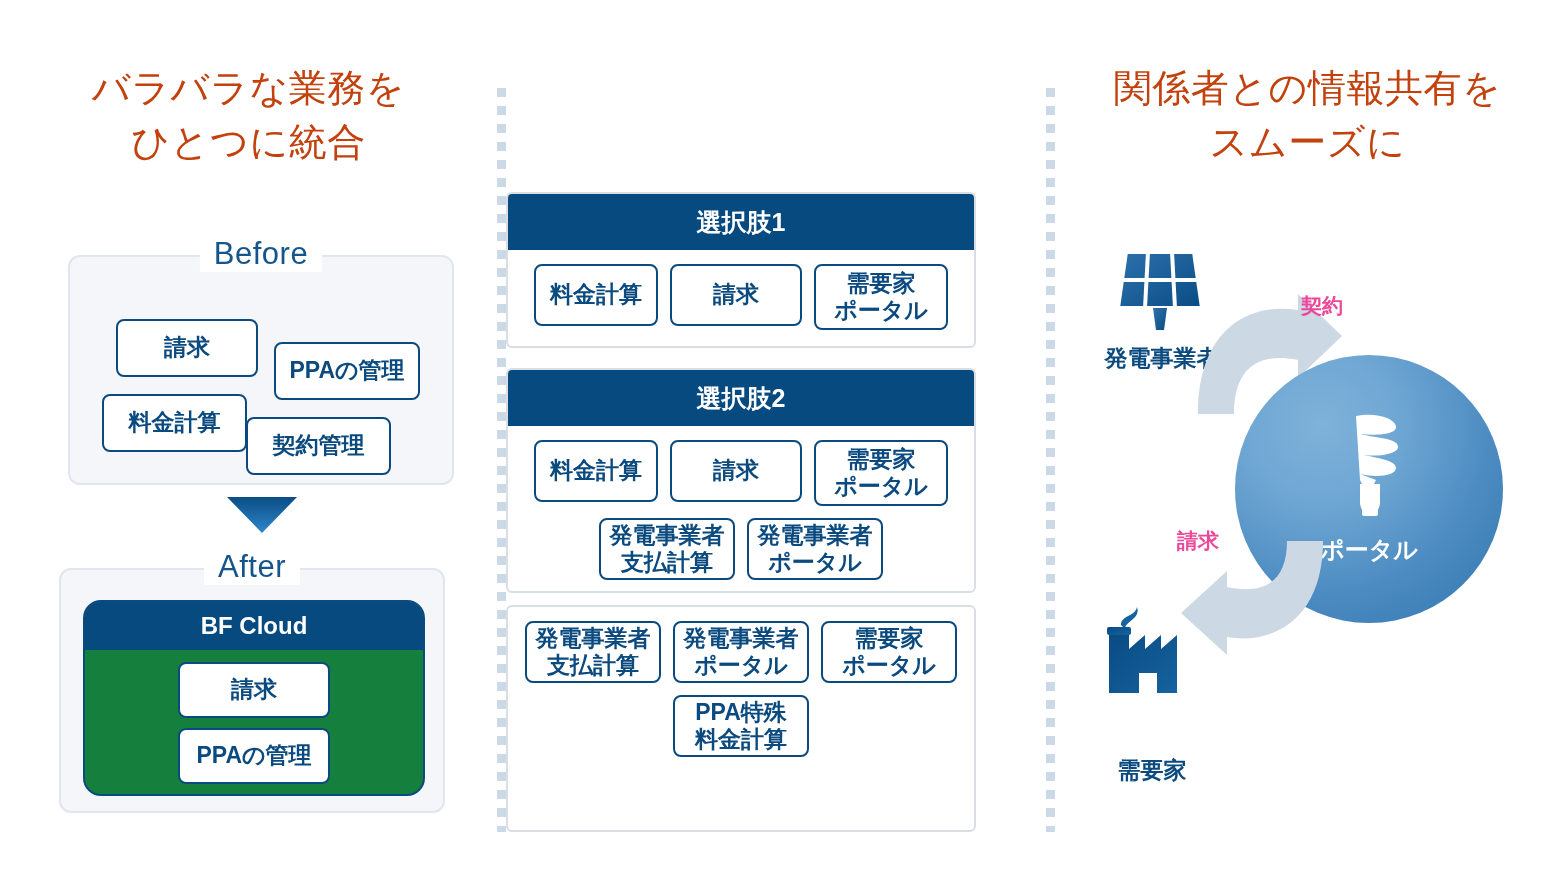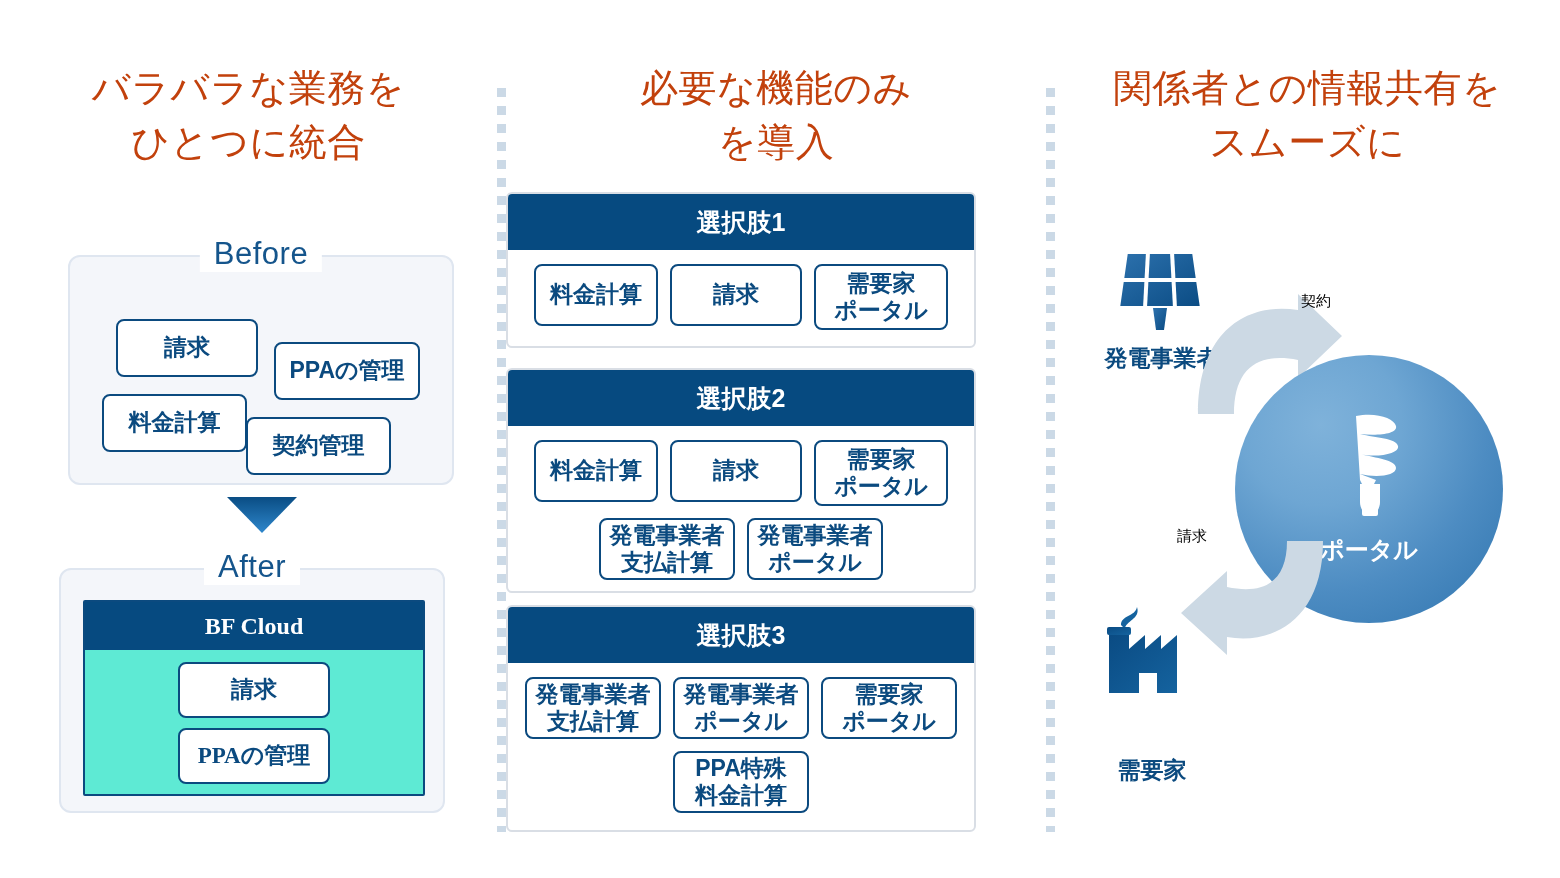--- a/index.html
+++ b/index.html
@@ -109,24 +109,23 @@
     top: 497px;
     width: 70px;
     height: 36px;
   }
 
   
   .panel {
     position: absolute;
     box-sizing: border-box;
     border: 2px solid #0b4a7f;
-    border-radius: 2px;
-    background: #5eead4;
+    border-radius: 18px;
+    background: #15803d;
     overflow: hidden;
-    font-family: Liberation Serif, serif;
   }
   .panel-head {
     background: #064a80;
     color: #ffffff;
     text-align: center;
     font-weight: bold;
     font-size: 25px;
     line-height: 52px;
     height: 52px;
   }
@@ -216,23 +215,23 @@
     justify-content: center;
   }
   #portal-label {
     color: #ffffff;
     font-size: 24px;
     font-weight: bold;
     margin-top: 14px;
   }
   .arrow-label {
     position: absolute;
-    font-size: 15px;
-    font-weight: normal;
-    color: #000000;
+    font-size: 21px;
+    font-weight: bold;
+    color: #ec4899;
     white-space: nowrap;
   }
   #contract-label { left: 246px; top: 112px; }
   #billing-label  { left: 122px; top: 347px; }
   #arrow-top { position: absolute; left: 135px; top: 112px; width: 180px; height: 122px; }
   #arrow-bottom { position: absolute; left: 90px;  top: 345px; width: 190px; height: 132px; }
 </style>
 </head>
 <body>
 
@@ -273,24 +272,20 @@
           <div class="cell">請求</div>
           <div class="cell">PPAの管理</div>
           <div class="cell">料金計算</div>
 
         </div>
       </div>
     </div>
   </div>
 
   <div class="col col-mid">
-    <div class="col-title">
-      <span class="ln">必要な機能のみ</span>
-      <span class="ln">を導入</span>
-    </div>
 
     <div class="option-panel" id="opt-0">
       <div class="panel-head">選択肢1</div>
       <div class="panel-body">
         <div class="cell w-sm">料金計算</div>
         <div class="cell w-md">請求</div>
         <div class="cell w-lg">需要家
 ポータル</div>
       </div>
     </div>
@@ -303,21 +298,20 @@
         <div class="cell w-lg">需要家
 ポータル</div>
         <div class="cell w-two">発電事業者
 支払計算</div>
         <div class="cell w-two">発電事業者
 ポータル</div>
       </div>
     </div>
 
     <div class="option-panel" id="opt-2">
-      <div class="panel-head">選択肢3</div>
       <div class="panel-body">
         <div class="cell w-two">発電事業者
 支払計算</div>
         <div class="cell w-two">発電事業者
 ポータル</div>
         <div class="cell w-two">需要家
 ポータル</div>
         <div class="cell w-two">PPA特殊
 料金計算</div>
       </div>

